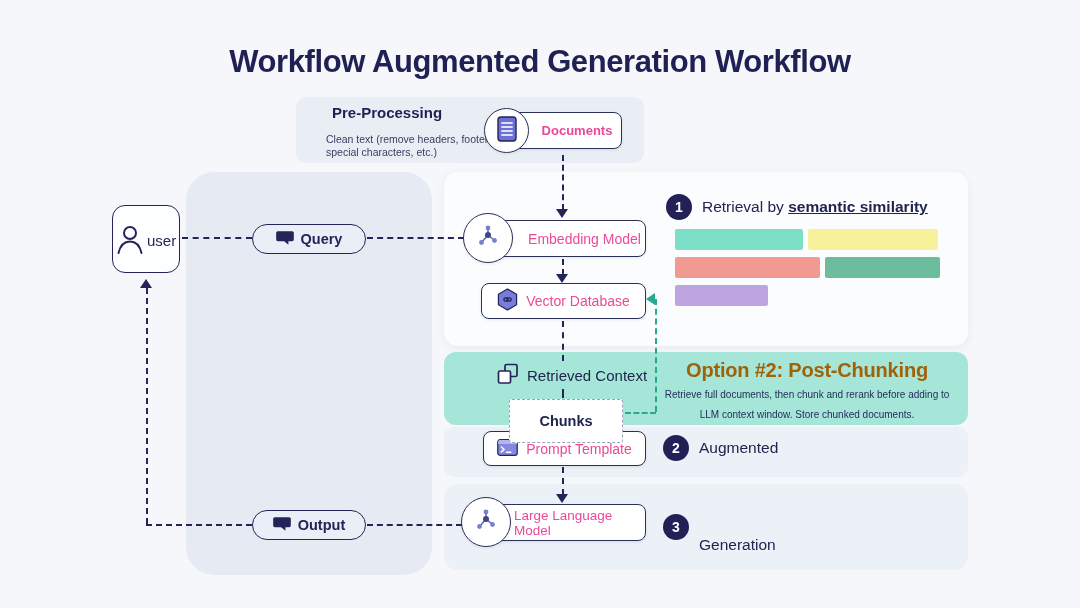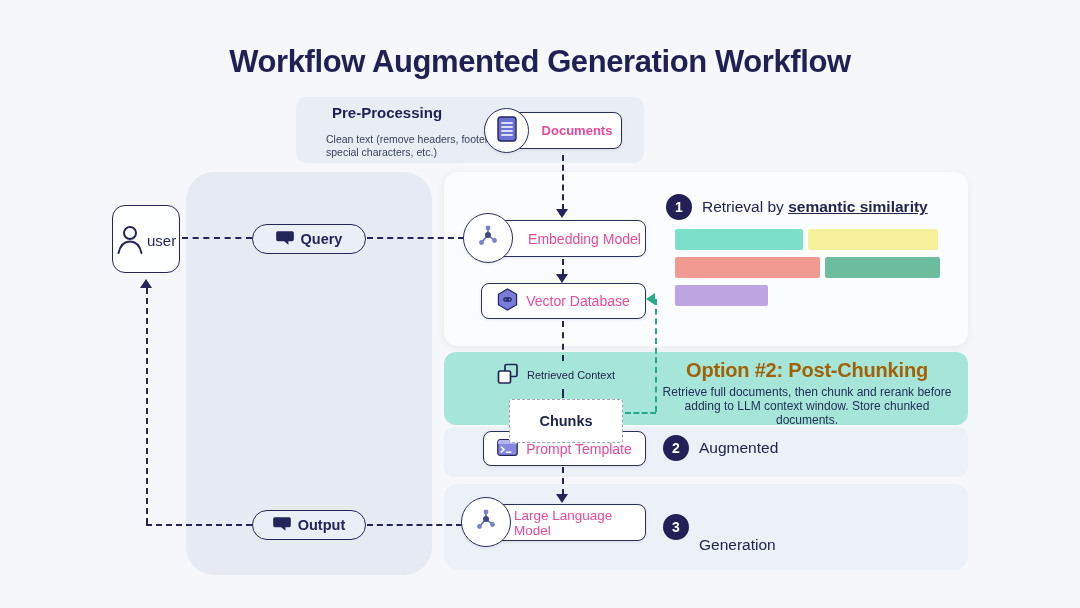--- a/index.html
+++ b/index.html
@@ -69,24 +69,24 @@
   .step-label .emph{font-weight:700;text-decoration:underline;}
 
   
   .bars-wrap{position:absolute;left:675px;top:229px;z-index:3;}
   .bar-row{display:flex;gap:5px;margin-bottom:7px;}
   .sim-bar{height:21px;border-radius:2px;}
 
   
   .opt2{position:absolute;left:656px;top:359px;width:302px;text-align:center;z-index:3;}
   .opt2 .t{font-size:20px;font-weight:800;color:#a16207;letter-spacing:-0.2px;}
-  .opt2 .d{margin-top:3px;font-size:12px;line-height:14px;color:#233059;}
+  .opt2 .d{margin-top:3px;font-size:10px;line-height:20px;color:#233059;}
 
   .ctx-row{position:absolute;left:497px;top:363px;display:flex;align-items:center;gap:8px;z-index:3;
-    font-size:11px;font-weight:500;color:#20254e;}
+    font-size:15px;font-weight:500;color:#20254e;}
 
   
   .vline{position:absolute;width:0;border-left:2px dashed var(--ink);z-index:2;}
   .hline{position:absolute;height:0;border-top:2px dashed var(--ink);z-index:2;}
   .vline.green{border-left-color:var(--green);z-index:4;}
   .hline.green{border-top-color:var(--green);z-index:4;}
   .ah-down{position:absolute;width:0;height:0;border-left:6px solid transparent;border-right:6px solid transparent;
     border-top:9px solid var(--ink);z-index:4;}
   .ah-up{position:absolute;width:0;height:0;border-left:6px solid transparent;border-right:6px solid transparent;
     border-bottom:9px solid var(--ink);z-index:4;}

